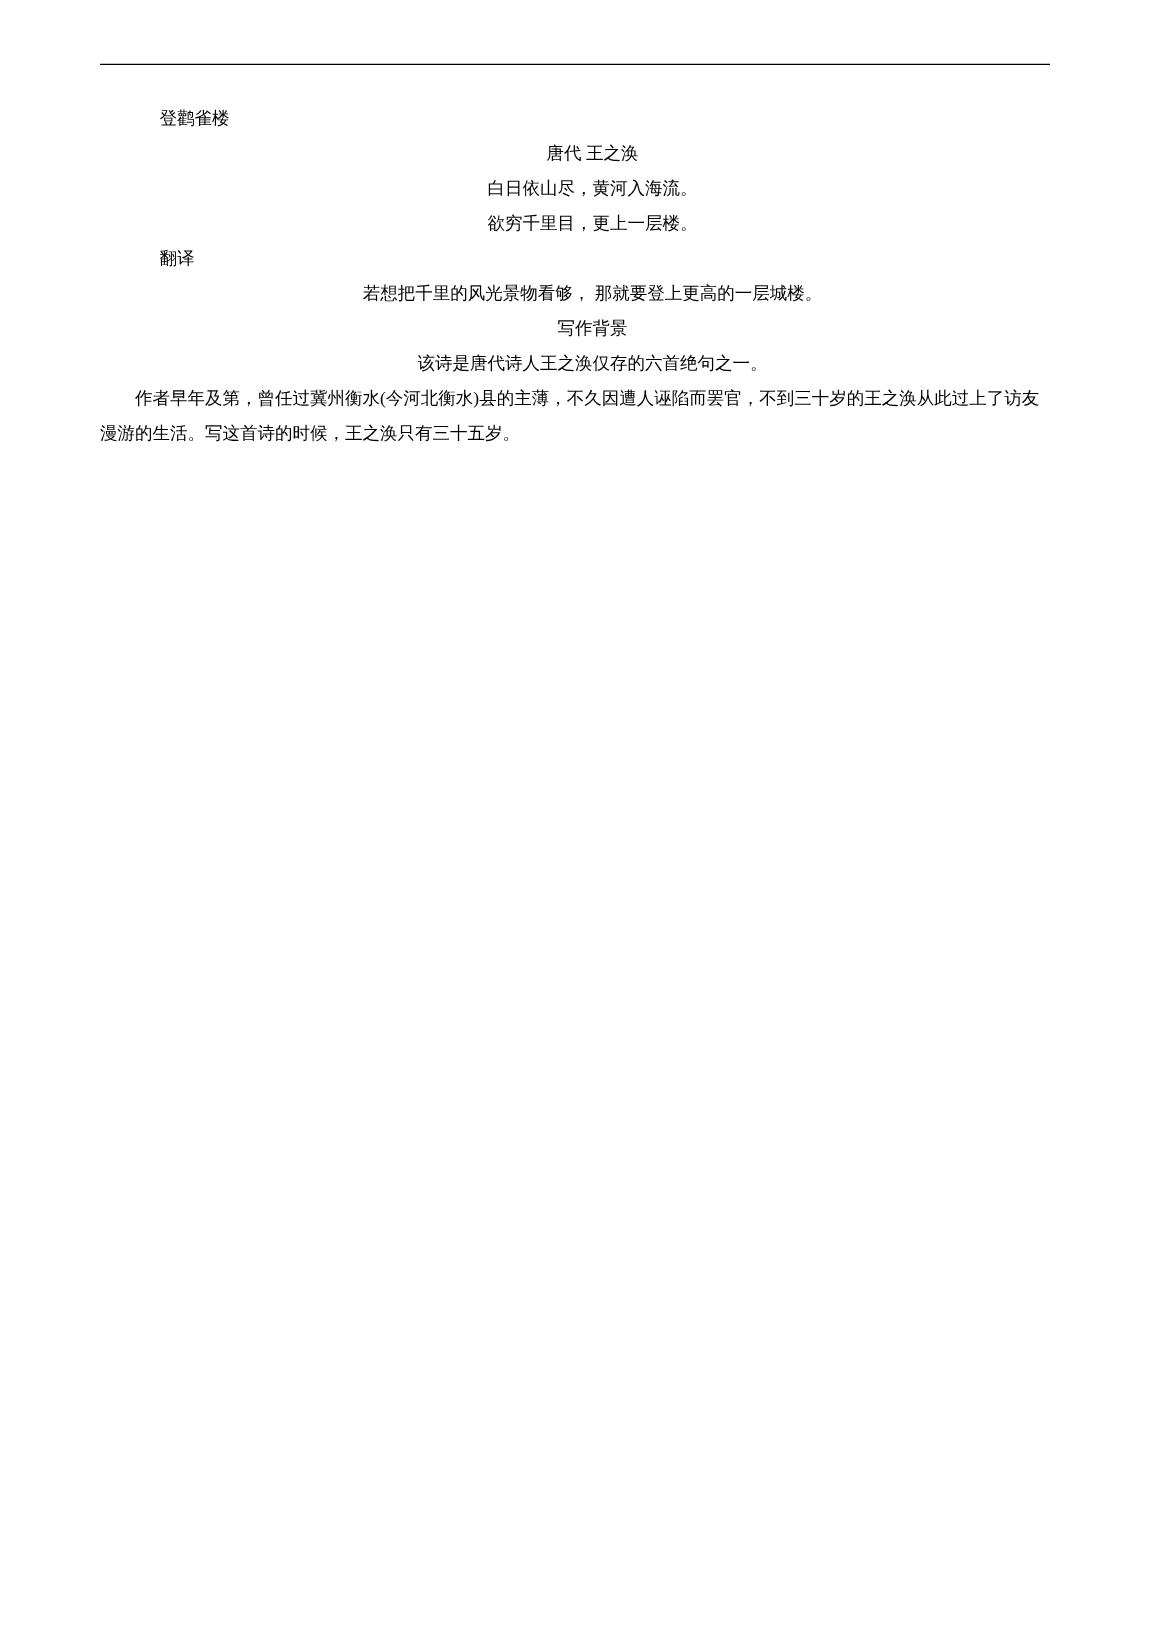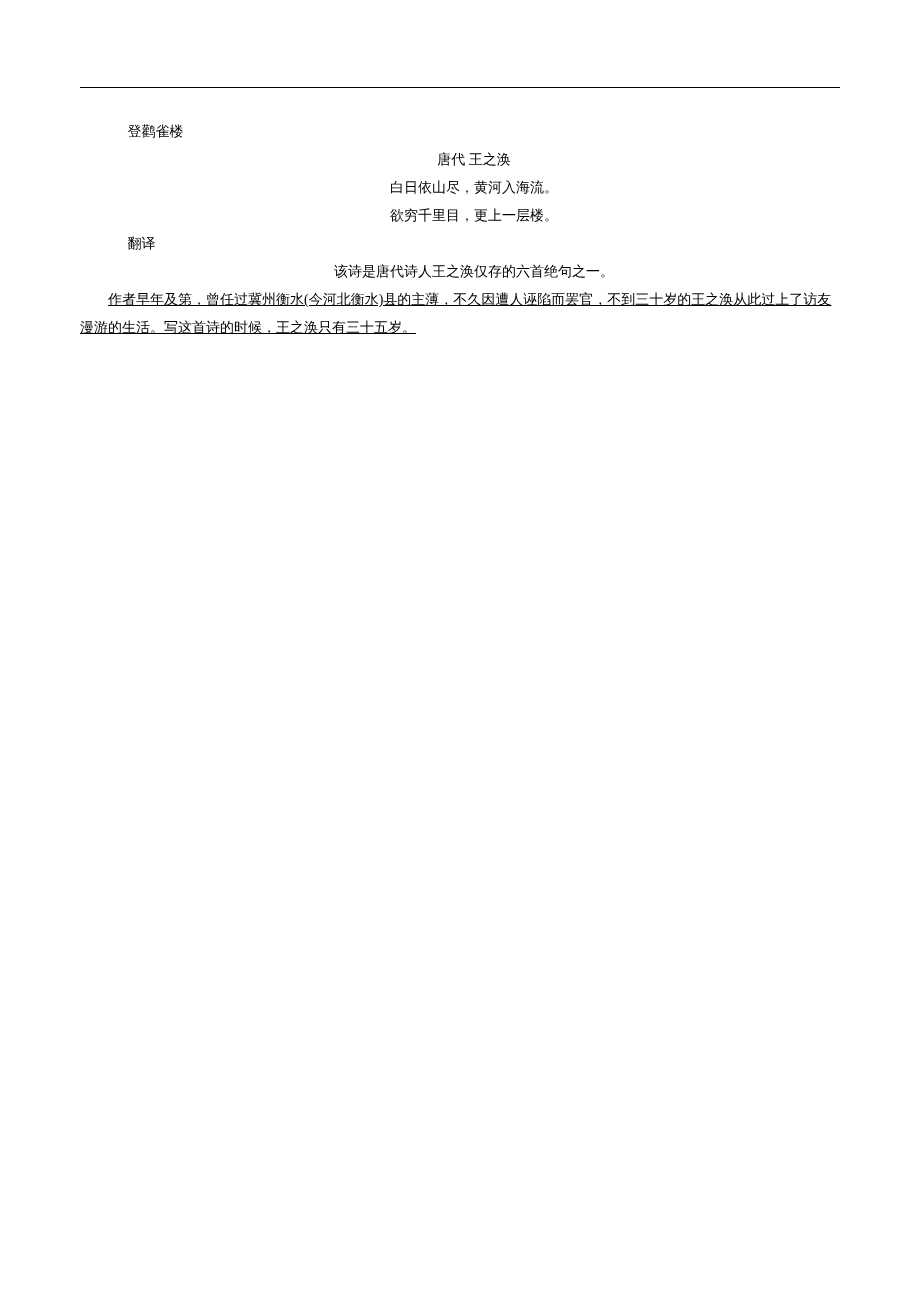--- a/index.html
+++ b/index.html
@@ -9,21 +9,20 @@
     font-family: "SimSun", "宋体", serif;
     width: 920px;
     height: 1302px;
     box-sizing: border-box;
     color: #000000;
     font-size: 14px;
     line-height: 2;
   }
   .page {
     padding: 51px 80px 0 80px;
-    margin-top: 36px;
   }
   .hr-line {
     border: none;
     border-top: 1.5px solid #000000;
     margin: 0 0 30px 0;
   }
   .para {
     text-indent: 2em;
     margin: 0;
     text-align: center;
@@ -42,18 +41,20 @@
 
 <div class="page">
   <hr class="hr-line">
 
   <p class="para-extra-indent">登鹳雀楼</p>
   <p class="para">唐代  王之涣</p>
   <p class="para">白日依山尽，黄河入海流。</p>
   <p class="para">欲穷千里目，更上一层楼。</p>
 
   <p class="para-extra-indent">翻译</p>
+  <p class="para">若想把千里的风光景物看够，    那就要登上更高的一层城楼。</p>
 
+  <p class="para">写作背景</p>
   <p class="para">该诗是唐代诗人王之涣仅存的六首绝句之一。</p>
   <p class="para-noindent">
-    <span style="display:inline-block; text-indent:2em;text-decoration:underline;">作者早年及第，曾任过冀州衡水(今河北衡水)县的主薄，不久因遭人诬陷而罢官，不到三十岁的王之涣从此过上了访友漫游的生活。写这首诗的时候，王之涣只有三十五岁。</span>
+    <span style="display:inline-block; text-indent:2em;">作者早年及第，曾任过冀州衡水(今河北衡水)县的主薄，不久因遭人诬陷而罢官，不到三十岁的王之涣从此过上了访友漫游的生活。写这首诗的时候，王之涣只有三十五岁。</span>
   </p>
 </div>
 
 </body></html>

